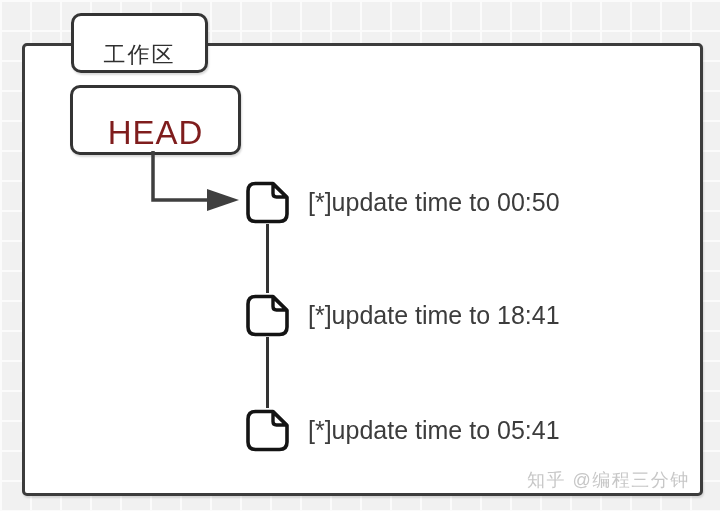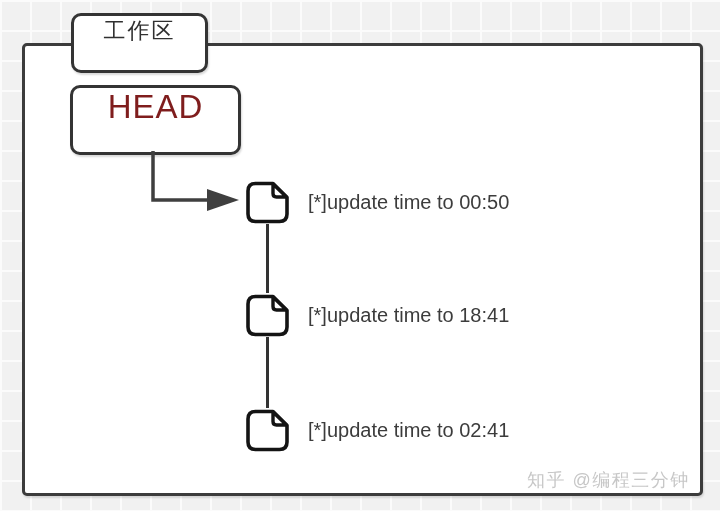--- a/index.html
+++ b/index.html
@@ -20,40 +20,40 @@
     background:#ffffff;
     border:3.5px solid #3c3c3c;
     border-radius:5px;
     box-shadow:1px 2px 2px rgba(0,0,0,.12);
   }
   .label-box{
     position:absolute;
     background:#ffffff;
     border:3px solid #343434;
     border-radius:10px;
-    display:flex;align-items:flex-start;justify-content:center;
+    display:flex;align-items:flex-end;justify-content:center;
     box-shadow:1px 2px 2px rgba(0,0,0,.15);
     color:#303030;
   }
   .workspace-label{
     left:71px;top:13px;width:131px;height:54px;
     font-size:22px;letter-spacing:2px;
   }
   .head-box{
     left:70px;top:85px;width:165px;height:64px;
     font-size:33px;letter-spacing:1px;color:#7f1d1d;
   }
   .head-arrow{position:absolute;left:135px;top:150px;}
   .commit-row{
     position:absolute;left:244px;
     display:flex;align-items:center;gap:17px;
     height:46px;
   }
   .commit-row .msg{
-    font-size:20px;color:#3c3c3c;white-space:nowrap;
+    font-size:25px;color:#3c3c3c;white-space:nowrap;
   }
   .connector{
     position:absolute;left:266px;width:3px;background:#333333;
   }
   .watermark{
     position:absolute;left:527px;top:468px;
     font-size:18px;color:#c7c7c7;letter-spacing:1.5px;
     white-space:nowrap;
   }
 </style>
@@ -94,18 +94,18 @@
       <path d="M29 4 V 13.5 Q 29 17 32.5 17 H 42.5 Z" fill="#ffffff" stroke="#141414" stroke-width="3.4" stroke-linejoin="round"></path>
     </svg>
     <span class="msg">[*]update time to 18:41</span>
   </div>
 
   <div class="commit-row" style="top:407px;">
     <svg width="47" height="45" viewBox="0 0 47 45">
       <path d="M29 3.5 H 11.5 Q 4 3.5 4 11 V 34 Q 4 41.5 11.5 41.5 H 35.5 Q 43 41.5 43 34 V 17.5 Z" fill="#ffffff" stroke="#141414" stroke-width="3.6" stroke-linejoin="round"></path>
       <path d="M29 4 V 13.5 Q 29 17 32.5 17 H 42.5 Z" fill="#ffffff" stroke="#141414" stroke-width="3.4" stroke-linejoin="round"></path>
     </svg>
-    <span class="msg">[*]update time to 02:41</span>
+    <span class="msg">[*]update time to 05:41</span>
   </div>
 
   <div class="watermark">知乎 @编程三分钟</div>
 
 </div>
 
 </body></html>

